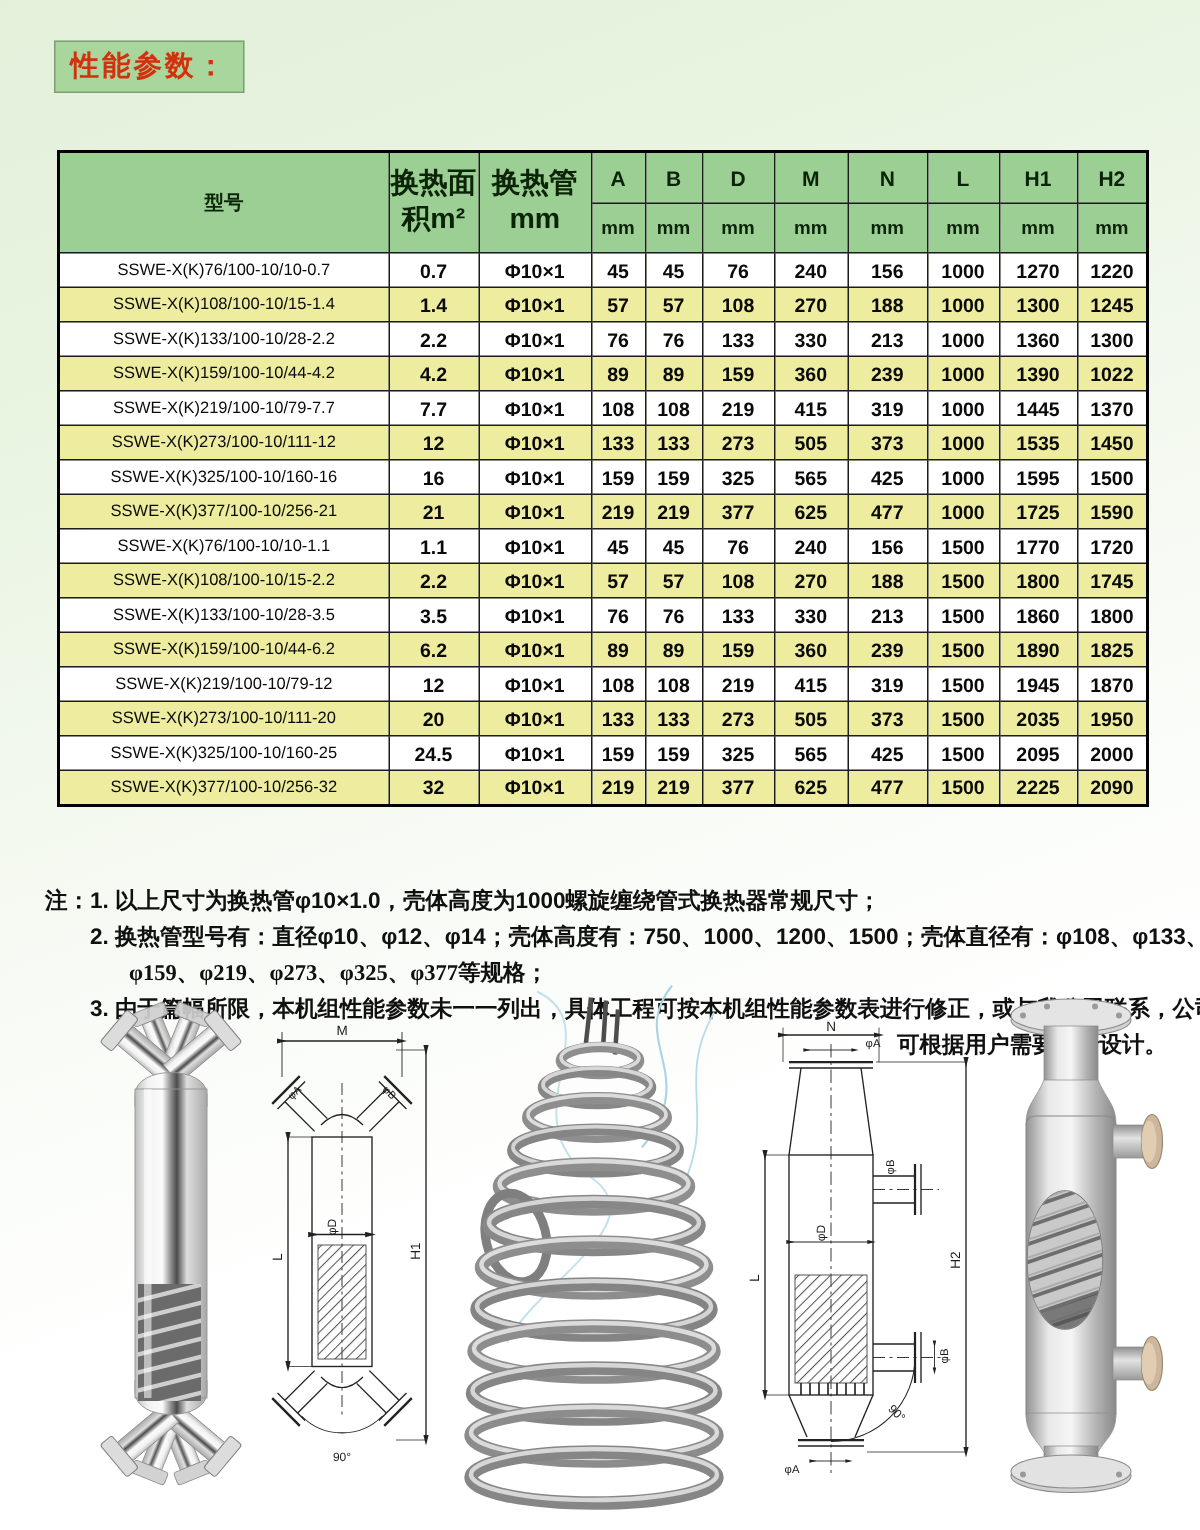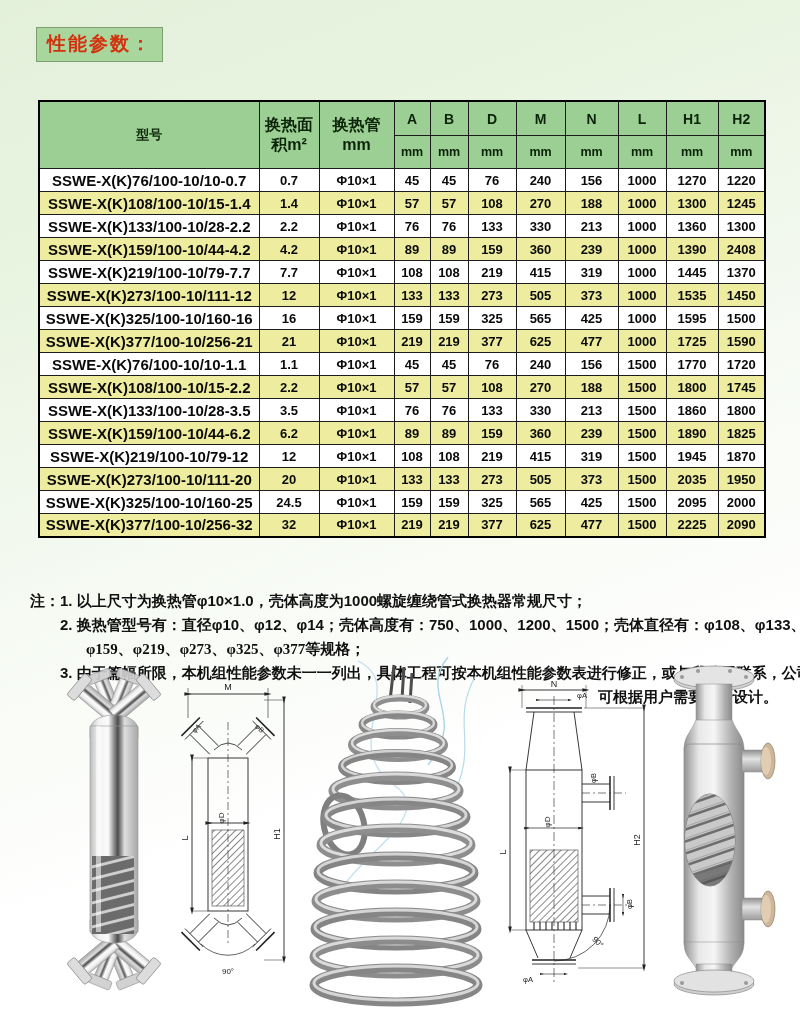--- a/index.html
+++ b/index.html
@@ -18,27 +18,27 @@
     position:absolute;left:38px;top:100px;
     border-collapse:collapse;table-layout:fixed;width:727px;
     border:2px solid #000;
   }
   table.spec th,table.spec td{
     border:1px solid #1c1c1c;text-align:center;vertical-align:middle;
     padding:0;overflow:hidden;white-space:nowrap;
   }
   table.spec thead th{background:#9ccf93;font-weight:bold;color:#0b2408;}
   th.h-model{font-size:13px;}
-  th.h-two{font-size:16px;line-height:1.25;}
+  th.h-two{font-size:19px;line-height:1.25;}
   th.dim-col{font-size:14px;height:33px;}
   th.unit-cell{font-size:12.5px;height:32px;font-weight:bold;}
   tbody tr{height:23px;}
   tbody tr.row-plain{background:#ffffff;}
   tbody tr.row-alt{background:#eeec9e;}
-  td.c-model{font-size:15px;font-weight:bold;color:#0a0a0a;}
+  td.c-model{font-size:11px;font-weight:normal;color:#0a0a0a;}
   td.c-num{font-size:13px;font-weight:bold;color:#0a0a0a;}
   .notes{
     position:absolute;left:30px;top:541px;width:748px;
     font-size:15px;font-weight:600;color:#101010;line-height:24px;margin-top:48px;
   }
   .notes .nline{white-space:nowrap;}
   .fig{position:absolute;}
   svg text{font-family:"Liberation Sans","DejaVu Sans",sans-serif;fill:#1a1a1a;}
 </style>
 </head>
@@ -131,21 +131,21 @@
           <td class="c-model">SSWE-X(K)159/100-10/44-4.2</td>
           <td class="c-num">4.2</td>
           <td class="c-num">Φ10×1</td>
           <td class="c-num">89</td>
           <td class="c-num">89</td>
           <td class="c-num">159</td>
           <td class="c-num">360</td>
           <td class="c-num">239</td>
           <td class="c-num">1000</td>
           <td class="c-num">1390</td>
-          <td class="c-num">2408</td>
+          <td class="c-num">1022</td>
         </tr>
         <tr class="row-plain">
           <td class="c-model">SSWE-X(K)219/100-10/79-7.7</td>
           <td class="c-num">7.7</td>
           <td class="c-num">Φ10×1</td>
           <td class="c-num">108</td>
           <td class="c-num">108</td>
           <td class="c-num">219</td>
           <td class="c-num">415</td>
           <td class="c-num">319</td>

